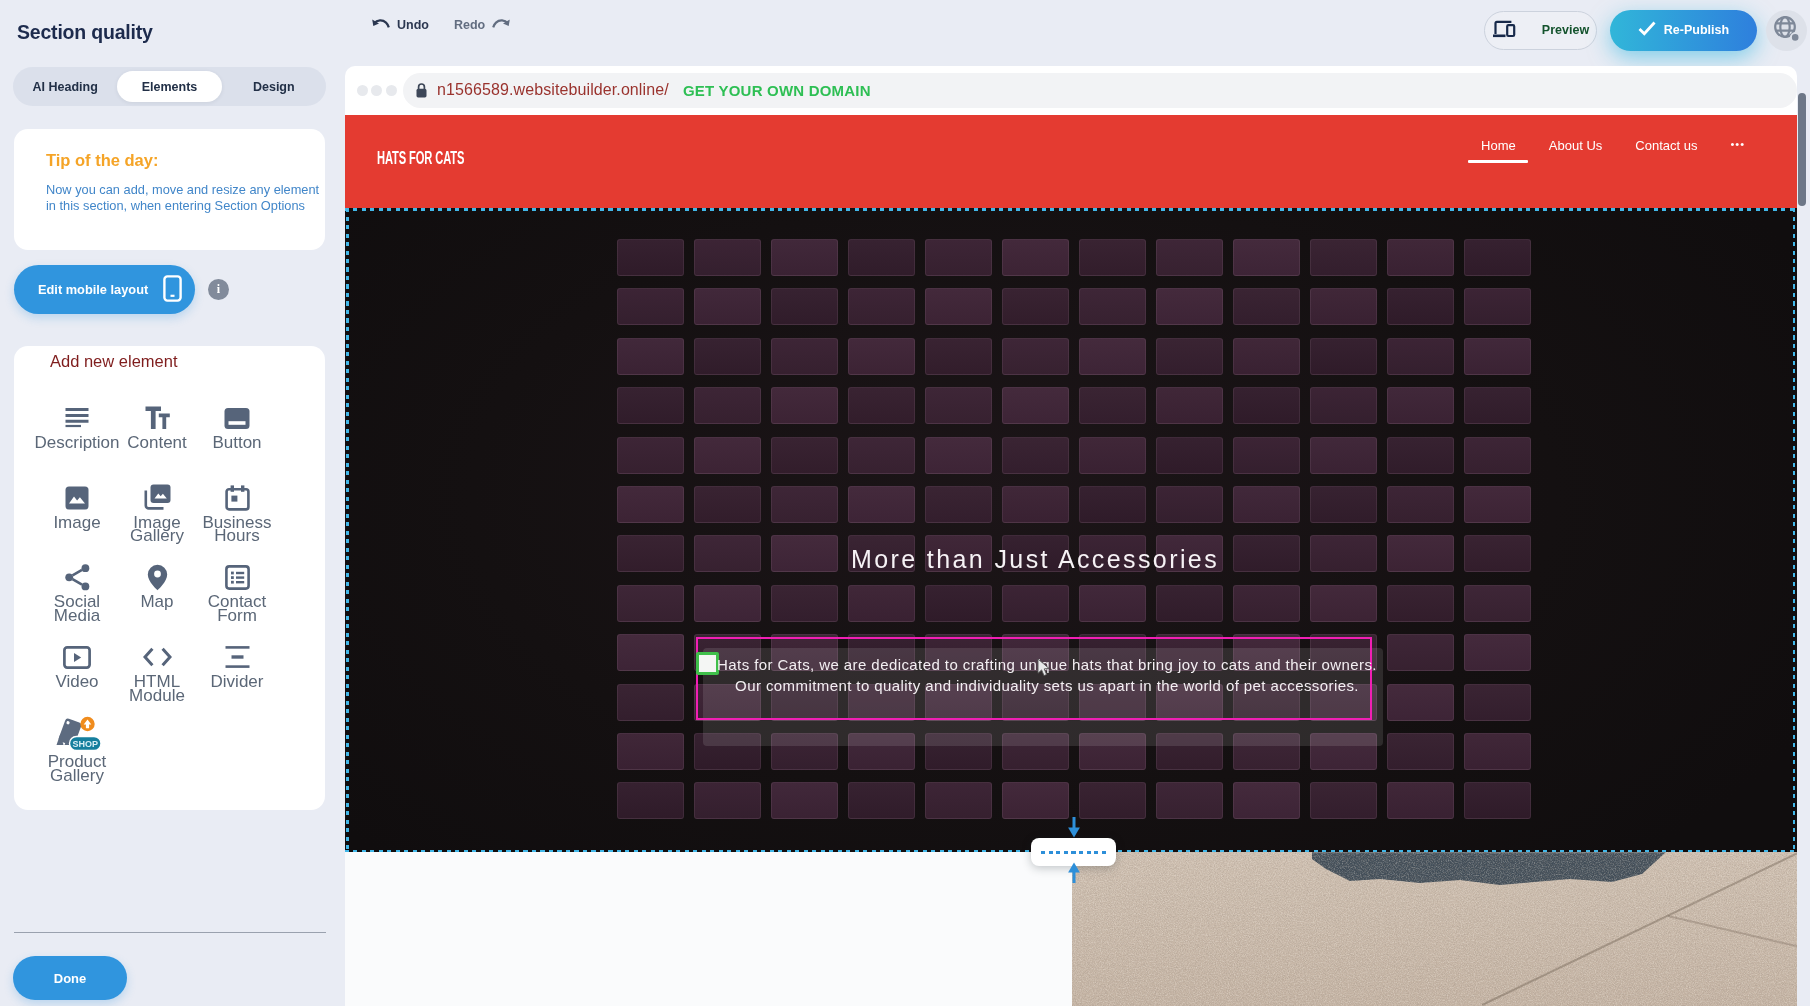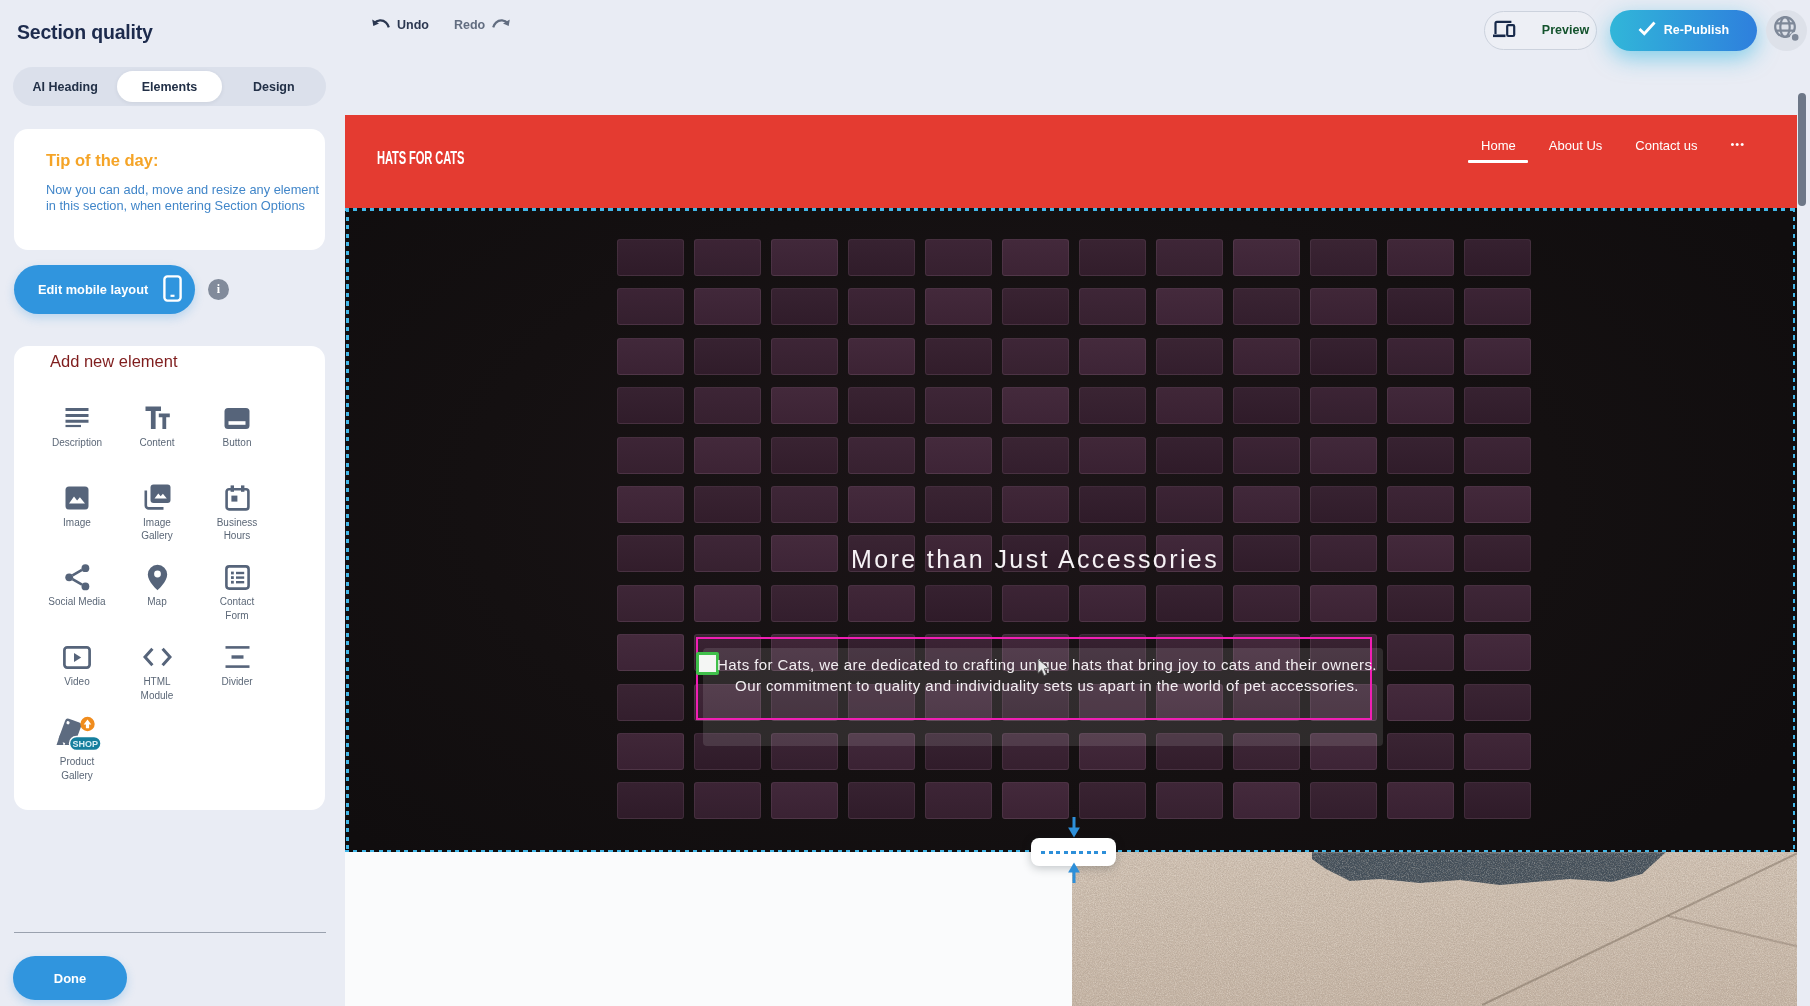--- a/index.html
+++ b/index.html
@@ -23,21 +23,21 @@
   .tab.active { background:#fff; border-radius:20px; box-shadow:0 1px 4px rgba(30,40,70,.08); }
   .tip-card { position:absolute; left:14px; top:129px; width:311px; height:121px; background:#fff; border-radius:14px; padding:22px 24px 0 32px; }
   .tip-title { font-size:16.5px; font-weight:bold; color:#f5a427; }
   .tip-body { margin-top:12px; font-size:12.8px; line-height:16.2px; color:#4186c9; white-space:nowrap; }
   .mobile-btn { position:absolute; left:14px; top:265px; width:181px; height:49px; border:none; border-radius:25px; background:#3095de; display:flex; align-items:center; cursor:pointer; padding-left:24px; gap:15px; font-family:inherit; font-size:12.8px; font-weight:bold; color:#fff; box-shadow:0 4px 10px rgba(48,149,222,.25); }
   .info-dot { position:absolute; left:208px; top:279px; width:21px; height:21px; border-radius:50%; background:#828b9b; color:#fff; font-size:12px; font-weight:bold; text-align:center; line-height:21px; font-family:"Liberation Serif", serif; }
   .elements-card { position:absolute; left:14px; top:346px; width:311px; height:464px; background:#fff; border-radius:14px; }
   .panel-title { position:absolute; left:36px; top:6px; font-size:16.5px; color:#7f1d1d; }
   .el-item { position:absolute; width:80px; display:flex; flex-direction:column; align-items:center; cursor:pointer; }
   .el-icon { height:26px; display:flex; align-items:center; justify-content:center; }
-  .el-label { margin-top:5px; font-size:10px; line-height:13.5px; color:#5b6777; text-align:center; }
+  .el-label { margin-top:5px; font-size:17px; line-height:13.5px; color:#5b6777; text-align:center; }
   .sidebar-divider { position:absolute; left:14px; top:932px; width:312px; height:1px; background:#9aa1ae; }
   .done-btn { position:absolute; left:13px; top:956px; width:114px; height:44px; border:none; border-radius:22px; background:#3095de; font-family:inherit; font-size:13px; font-weight:bold; color:#fff; cursor:pointer; box-shadow:0 4px 10px rgba(48,149,222,.25); }
 
   
   .preview { position:absolute; left:345px; top:66px; width:1452px; height:940px; }
   .chrome { position:absolute; left:0; top:0; width:100%; height:49px; background:#fff; border-radius:10px 10px 0 0; }
   .chrome .dot { position:absolute; top:18.5px; width:11px; height:11px; border-radius:50%; background:#e7e9ed; }
   .urlbar { position:absolute; left:58px; right:0; top:7px; height:35px; background:#f2f3f5; border-radius:17.5px; }
   .url-text { position:absolute; left:34px; top:8px; font-size:16px; font-weight:500; color:#9a332e; letter-spacing:.1px; }
   .domain-link { position:absolute; left:280px; top:9px; font-size:15px; font-weight:bold; color:#2ebf54; letter-spacing:.2px; text-decoration:none; cursor:pointer; }
@@ -305,20 +305,35 @@
         </div>
         <div class="el-label">Product<br>Gallery</div>
       </div>
     </div>
 </div>
 
 <div class="sidebar-divider"></div>
 <button class="done-btn">Done</button>
 
 <div class="preview">
+  <div class="chrome">
+    <span class="dot" style="left:12px"></span>
+    <span class="dot" style="left:26px"></span>
+    <span class="dot" style="left:41px"></span>
+    <div class="urlbar">
+      <span style="position:absolute;left:13px;top:10px">
+        <svg width="11" height="15" viewBox="0 0 11 15" fill="none">
+          <rect x="0.5" y="5.8" width="10" height="8.6" rx="1.6" fill="#3d4758"></rect>
+          <path d="M2.6 6 V3.9 a2.9 2.9 0 0 1 5.8 0 V6" stroke="#3d4758" stroke-width="1.7" fill="none"></path>
+        </svg>
+      </span>
+      <span class="url-text">n1566589.websitebuilder.online/</span>
+      <a class="domain-link">GET YOUR OWN DOMAIN</a>
+    </div>
+  </div>
 
   <div class="site-header">
     <span class="site-logo">HATS FOR CATS</span>
     <nav class="site-nav" id="site-nav">
         <span class="nav-item active">Home</span>
         <span class="nav-item">About Us</span>
         <span class="nav-item">Contact us</span>
         <span class="nav-more">•••</span>
       </nav>
   </div>

